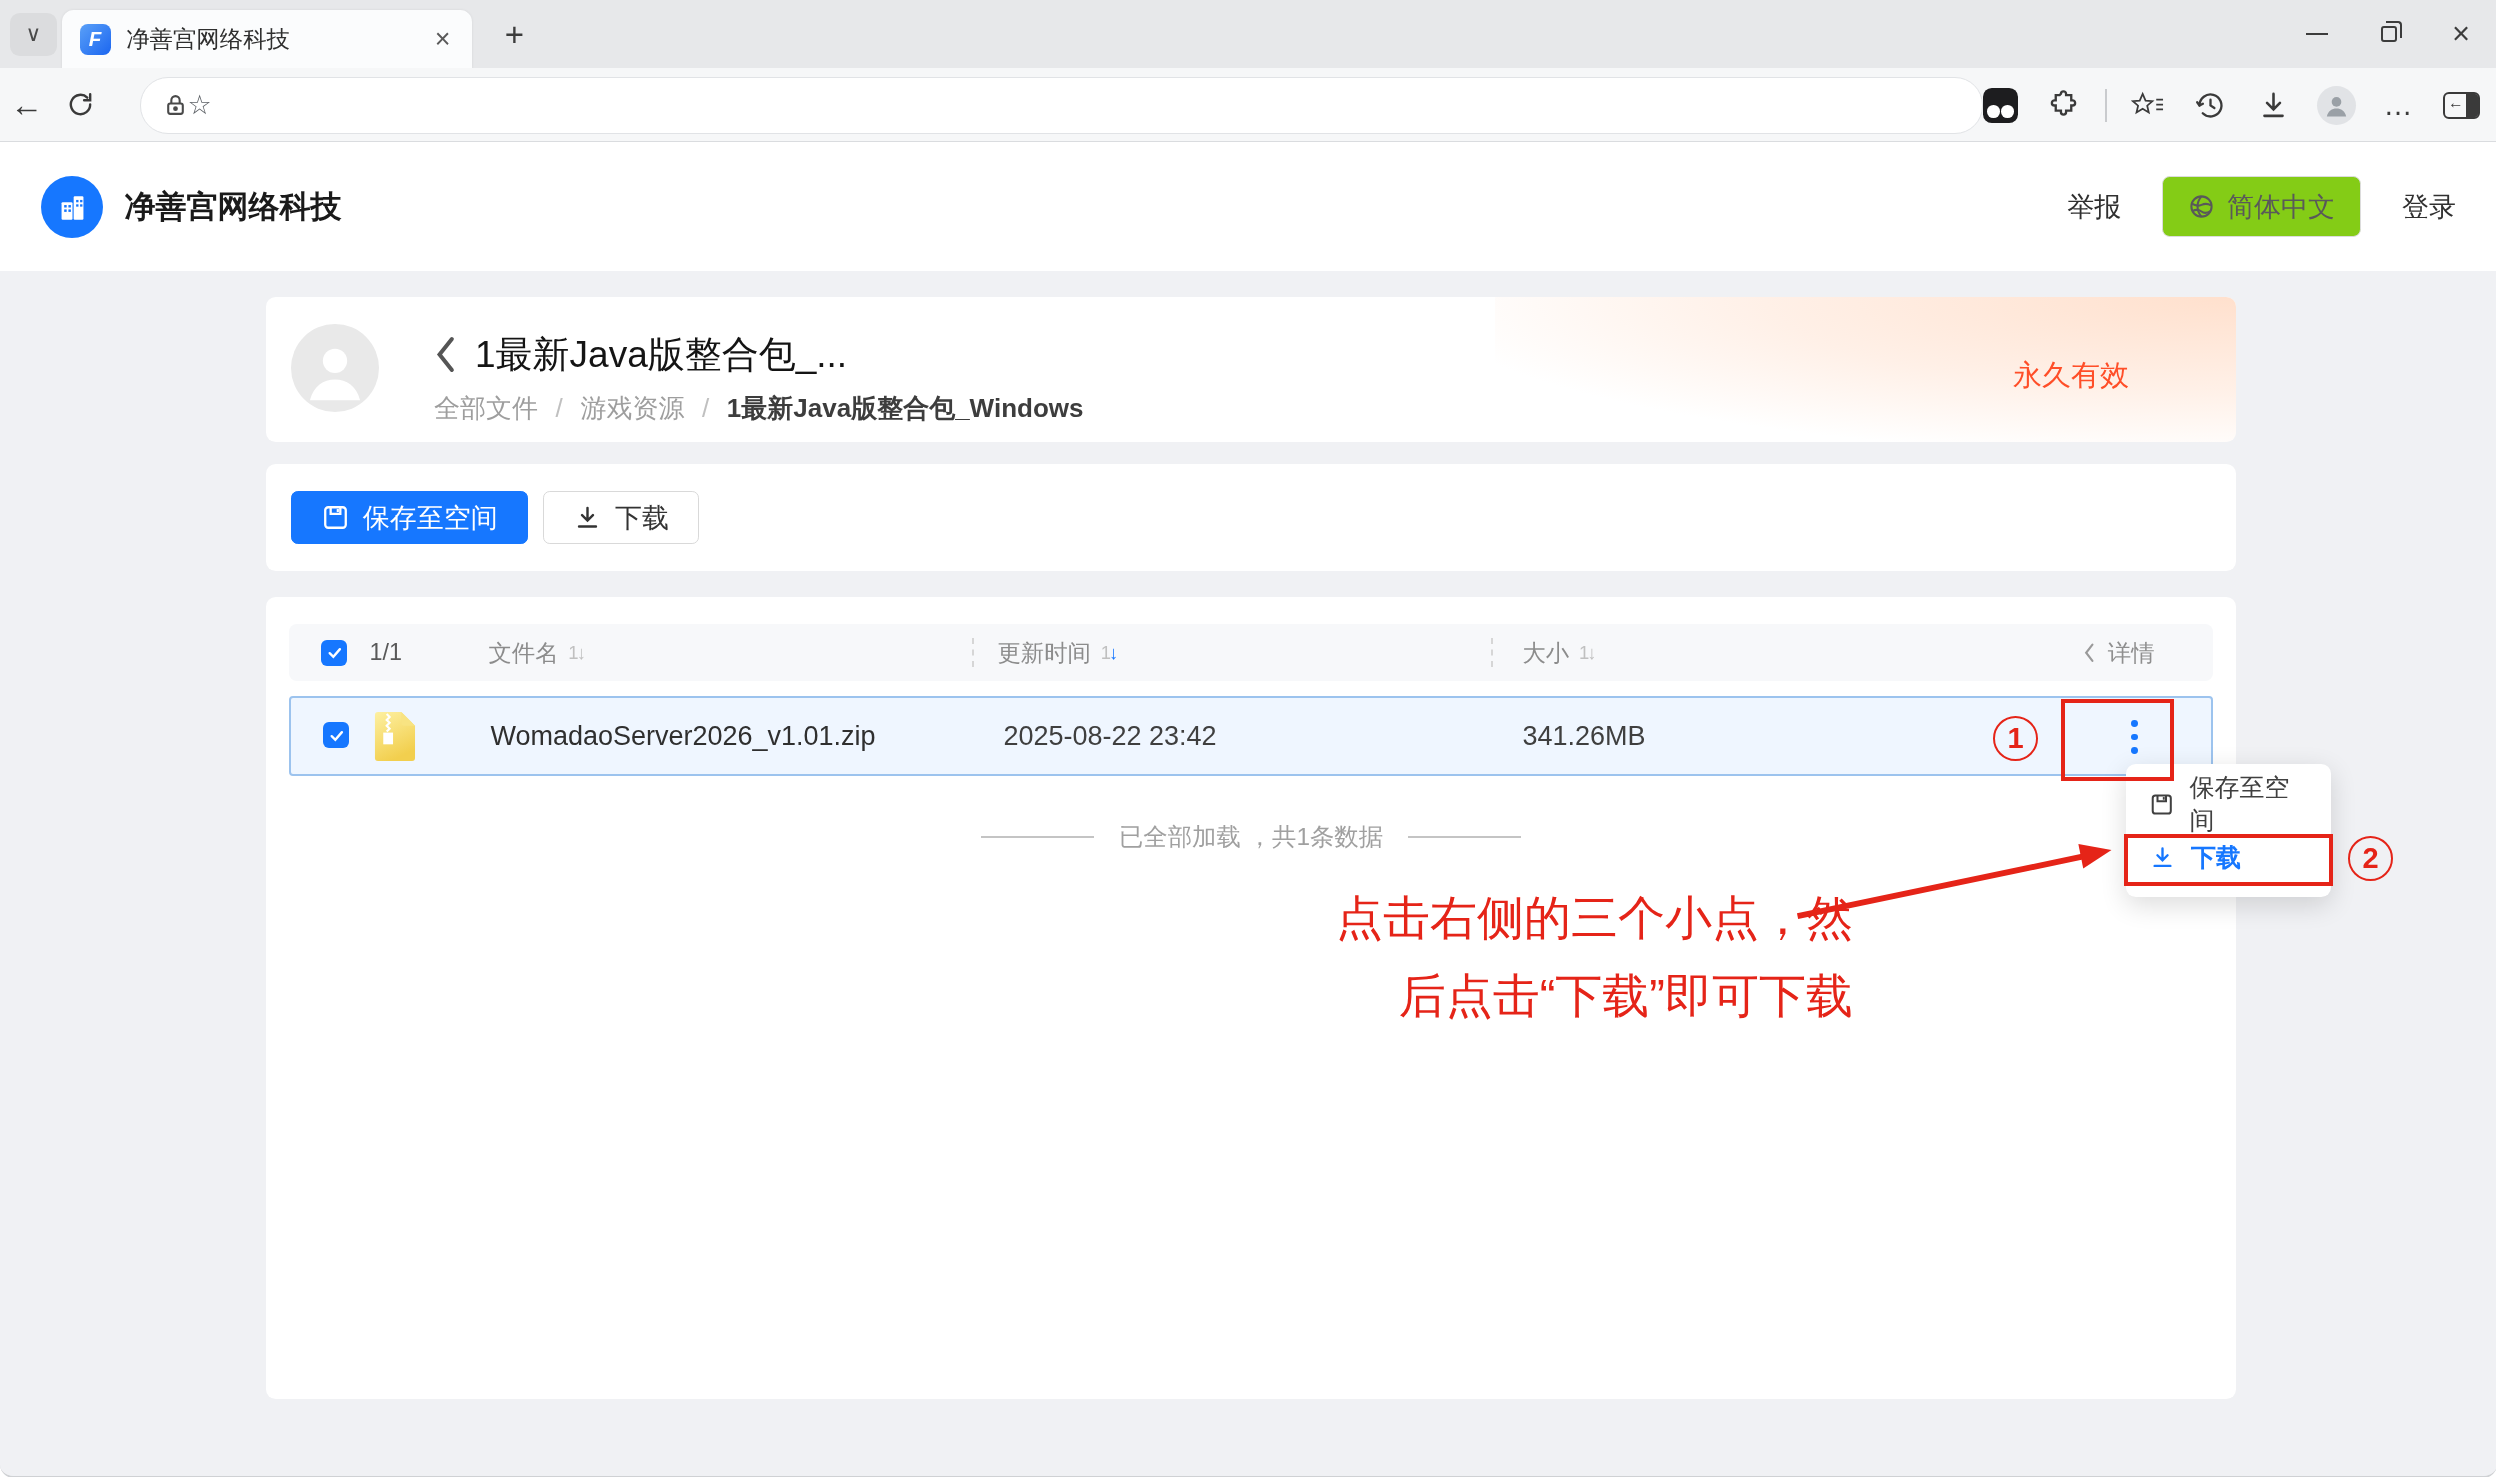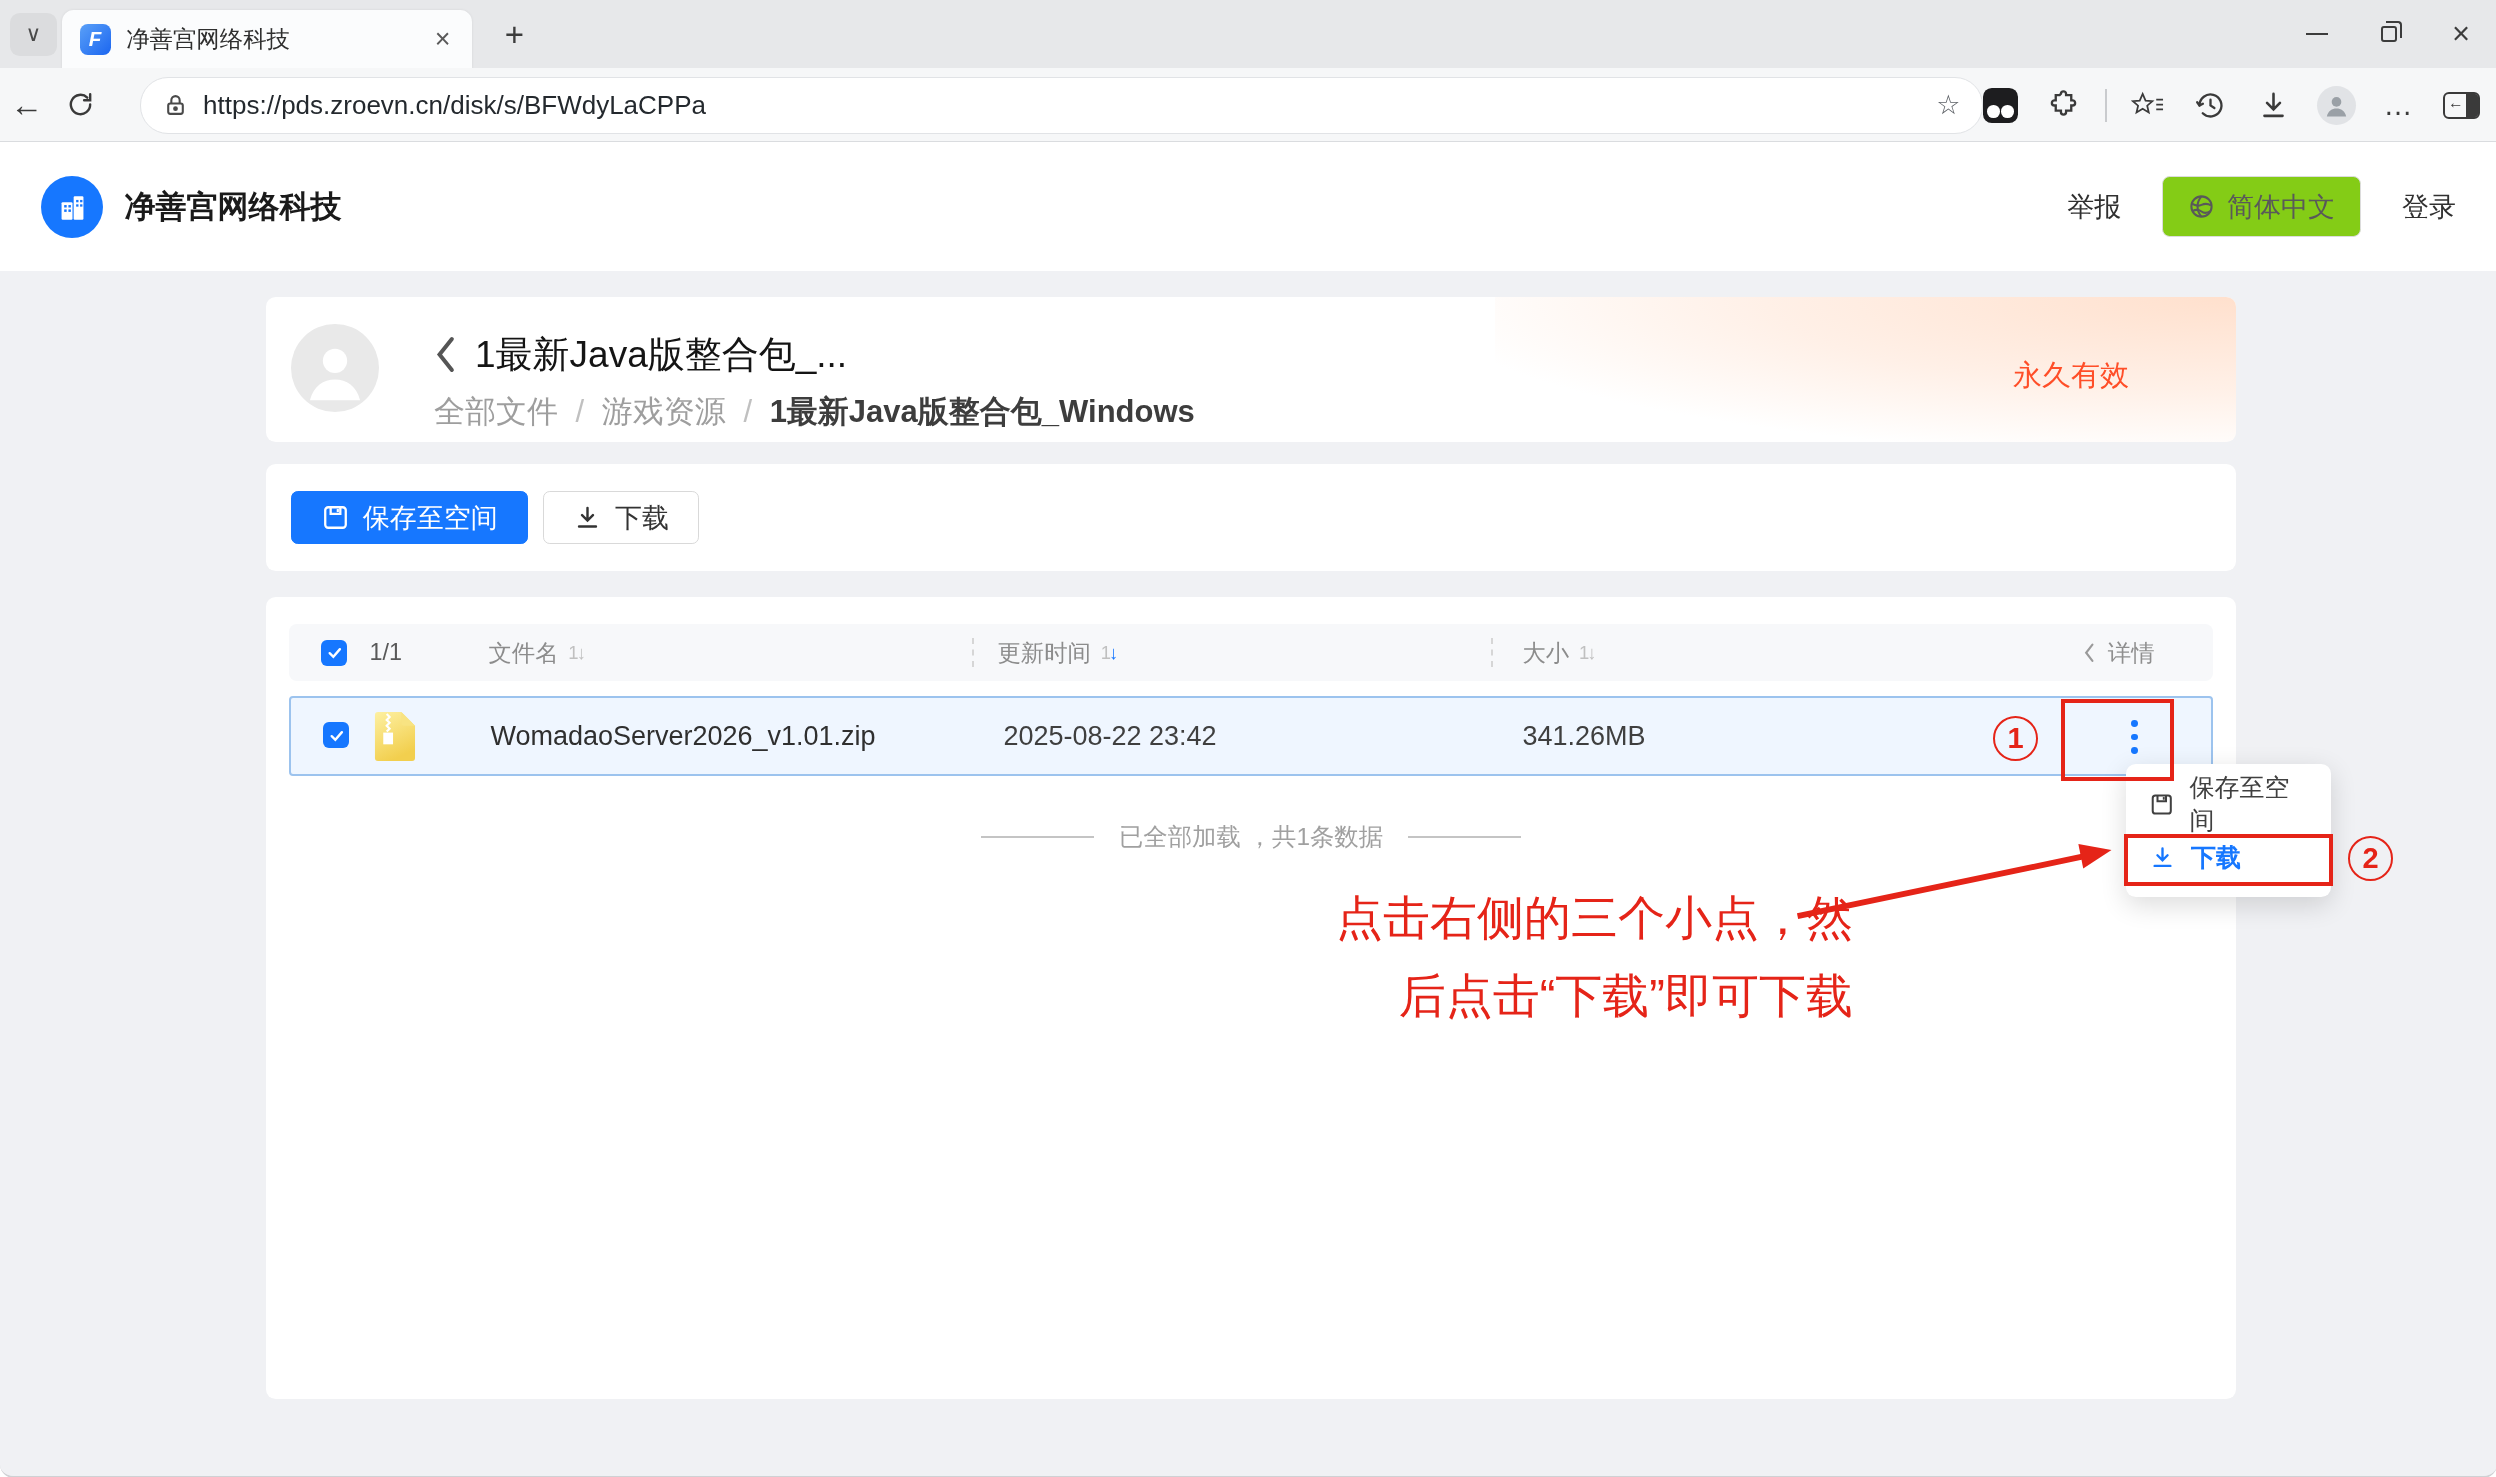--- a/index.html
+++ b/index.html
@@ -66,21 +66,21 @@
   .card { position:absolute; left:266px; width:1970px; background:#ffffff; border-radius:9.8px; }
 
   
   .banner { top:155px; height:145px; overflow:hidden; }
   .banner-grad { position:absolute; right:0; top:0; width:741px; height:100%;
         background:radial-gradient(ellipse at 100% 0%, #ffe0cd 0%, #fff0e7 45%, rgba(255,255,255,0) 78%); }
   .banner-avatar { position:absolute; left:25px; top:27px; width:88px; height:88px; border-radius:50%;
         background:#e9e9e9; overflow:hidden; display:flex; align-items:center; justify-content:center; }
   .back-chevron { position:absolute; left:168px; top:39px; cursor:pointer; }
   .banner-title { position:absolute; left:209px; top:33px; font-size:37px; font-weight:400; color:#141414; }
-  .breadcrumb { position:absolute; left:168px; top:94px; display:flex; align-items:center; gap:17.6px; font-size:31px; }
+  .breadcrumb { position:absolute; left:168px; top:94px; display:flex; align-items:center; gap:17.6px; font-size:26px; }
   .bc-item { color:#9e9e9e; cursor:pointer; }
   .bc-sep { color:#c0c0c0; }
   .bc-current { color:#3d3d3d; font-weight:600; cursor:default; }
   .validity { position:absolute; right:107px; top:59px; font-size:29px; color:#ff4e28; }
 
   
   .actions { top:322px; height:107px; display:flex; align-items:center; padding:0 25px; gap:15.6px; }
   .btn { height:53px; border-radius:6.8px; display:flex; align-items:center; justify-content:center;
          gap:12.7px; font-size:27px; padding:0 29px; cursor:pointer; }
   .btn-primary { background:#1677ff; color:#ffffff; border:1px solid #1677ff; }
@@ -162,21 +162,20 @@
         <path d="M20 12a8 8 0 1 1-2.4-5.7"></path>
           <path d="M20 3.5v5h-5"></path>
       </svg>
     </div>
     <div class="url-pill">
       <svg width="25" height="25" viewBox="0 0 24 24" fill="none" stroke="#4a4a4a" stroke-width="2">
         <rect x="5" y="10" width="14" height="10" rx="2"></rect>
           <path d="M8 10V7a4 4 0 0 1 8 0v3"></path>
           <circle cx="12" cy="15" r="1.3" fill="#4a4a4a"></circle>
       </svg>
-      <span class="url-text">https://pds.zroevn.cn/disk/s/BFWdyLaCPPa</span>
       <span class="pill-star">☆</span>
     </div>
     <div class="right-icons">
       <div class="icon-btn">
           <div class="ext-dark"></div>
         </div>
       <div class="icon-btn">
         <svg width="31" height="31" viewBox="0 0 24 24" fill="none" stroke="#3a3a3a" stroke-width="1.8">
           <path d="M9 4h-3v4h-1a2 2 0 1 0 0 4h1v4h4v1a2 2 0 1 0 4 0v-1h4v-4h1a2 2 0 1 0 0-4h-1V4h-4V3a2 2 0 1 0-4 0z"></path>
         </svg>

